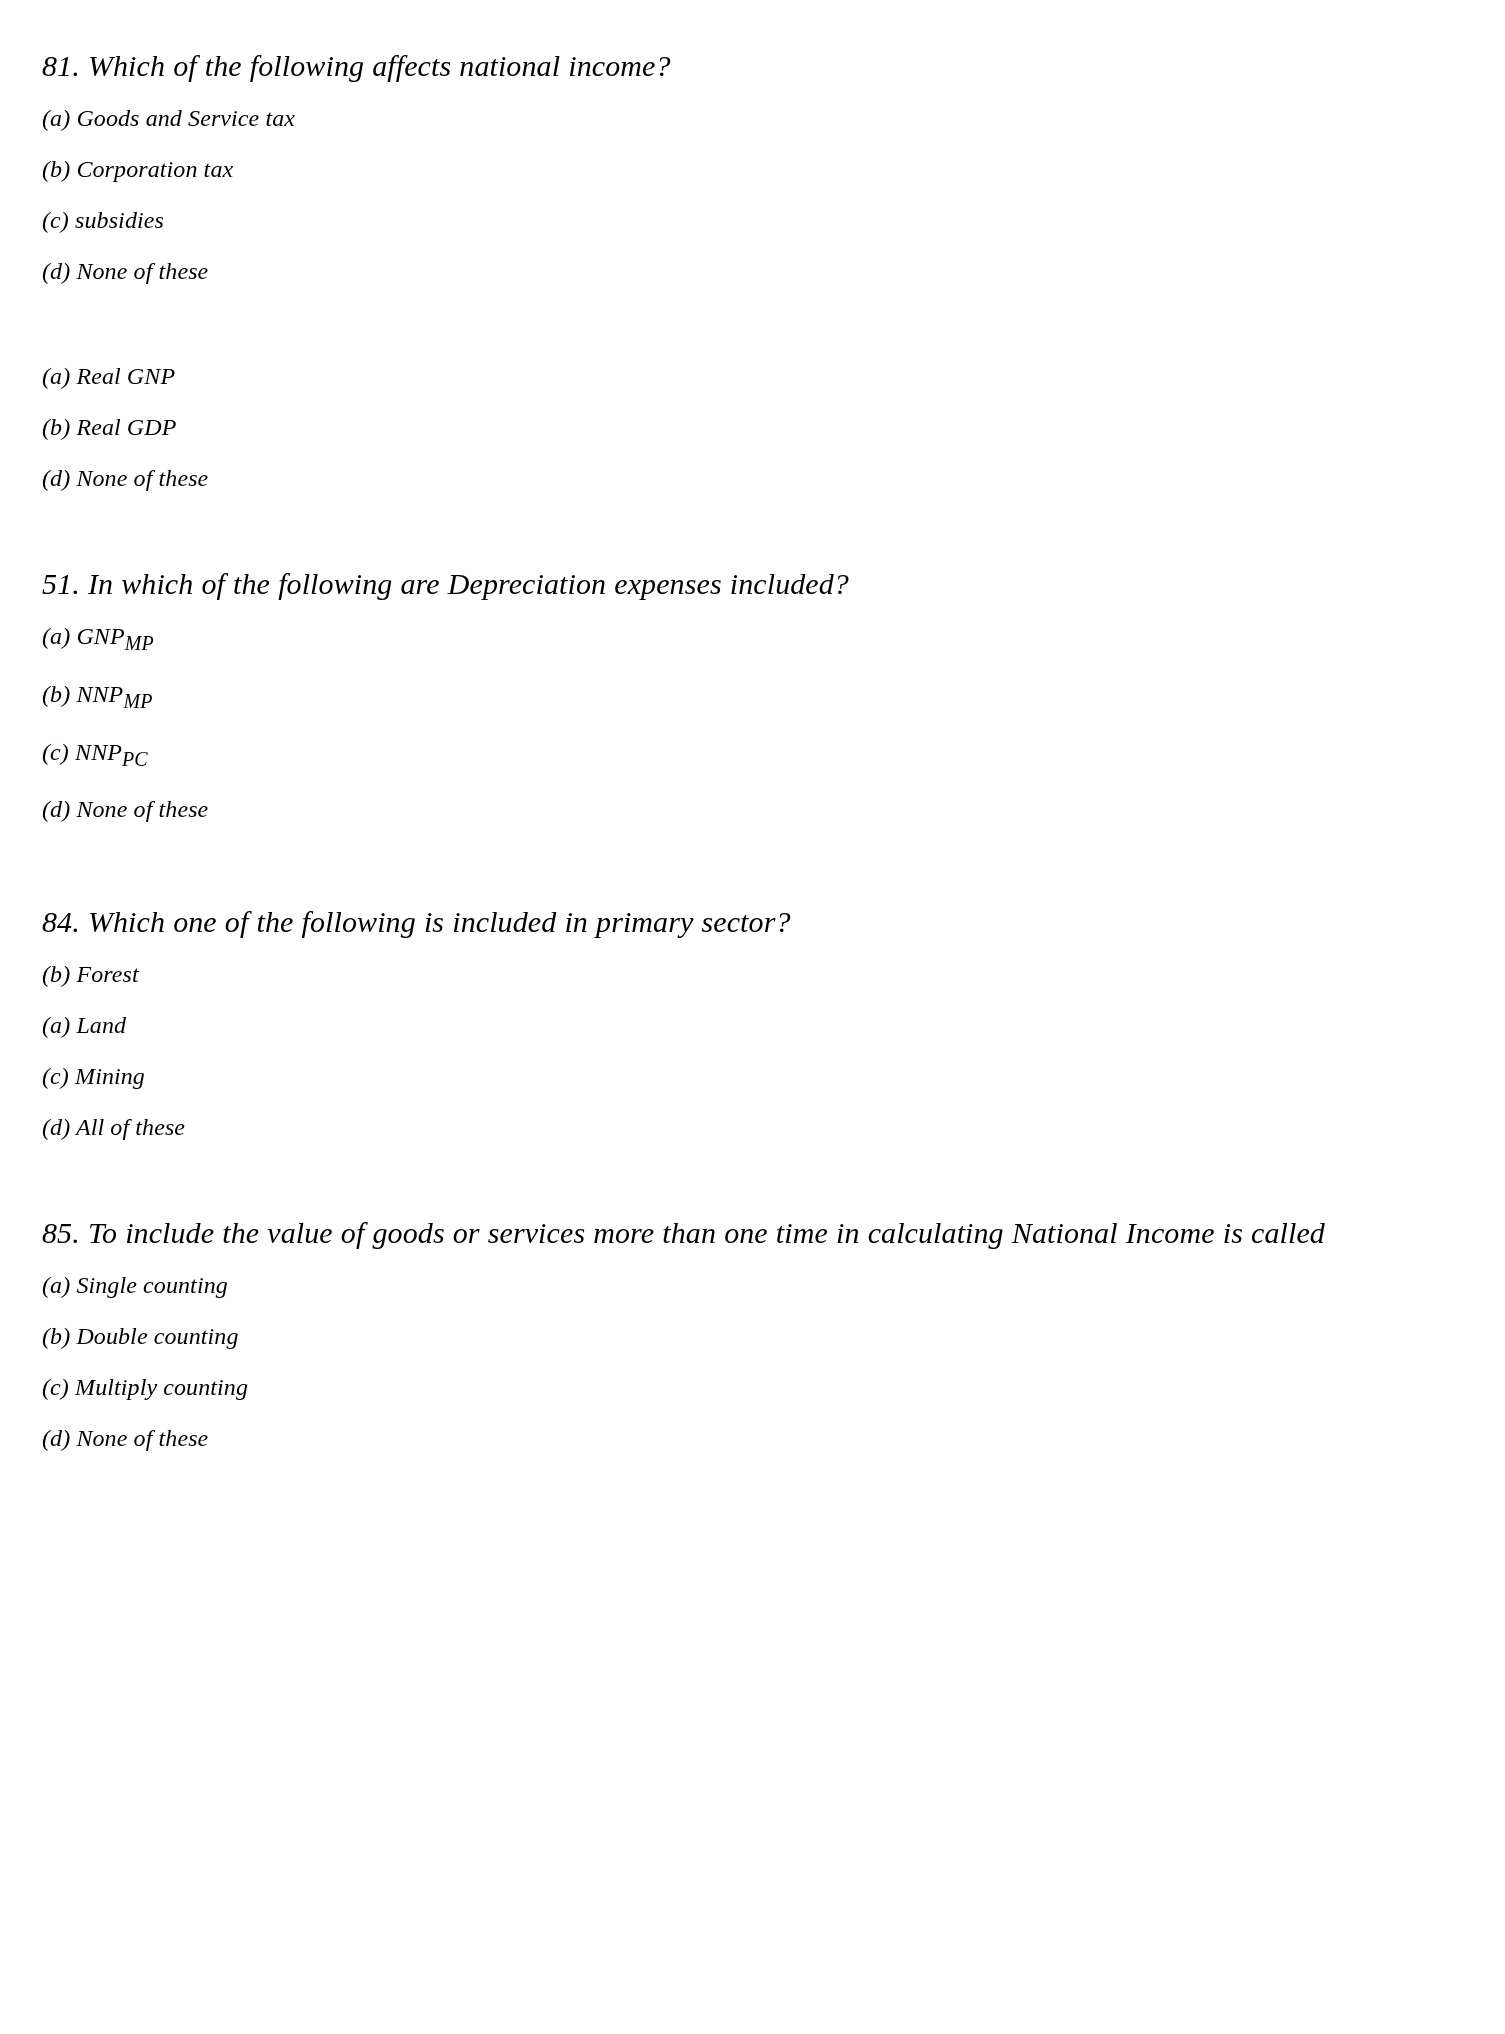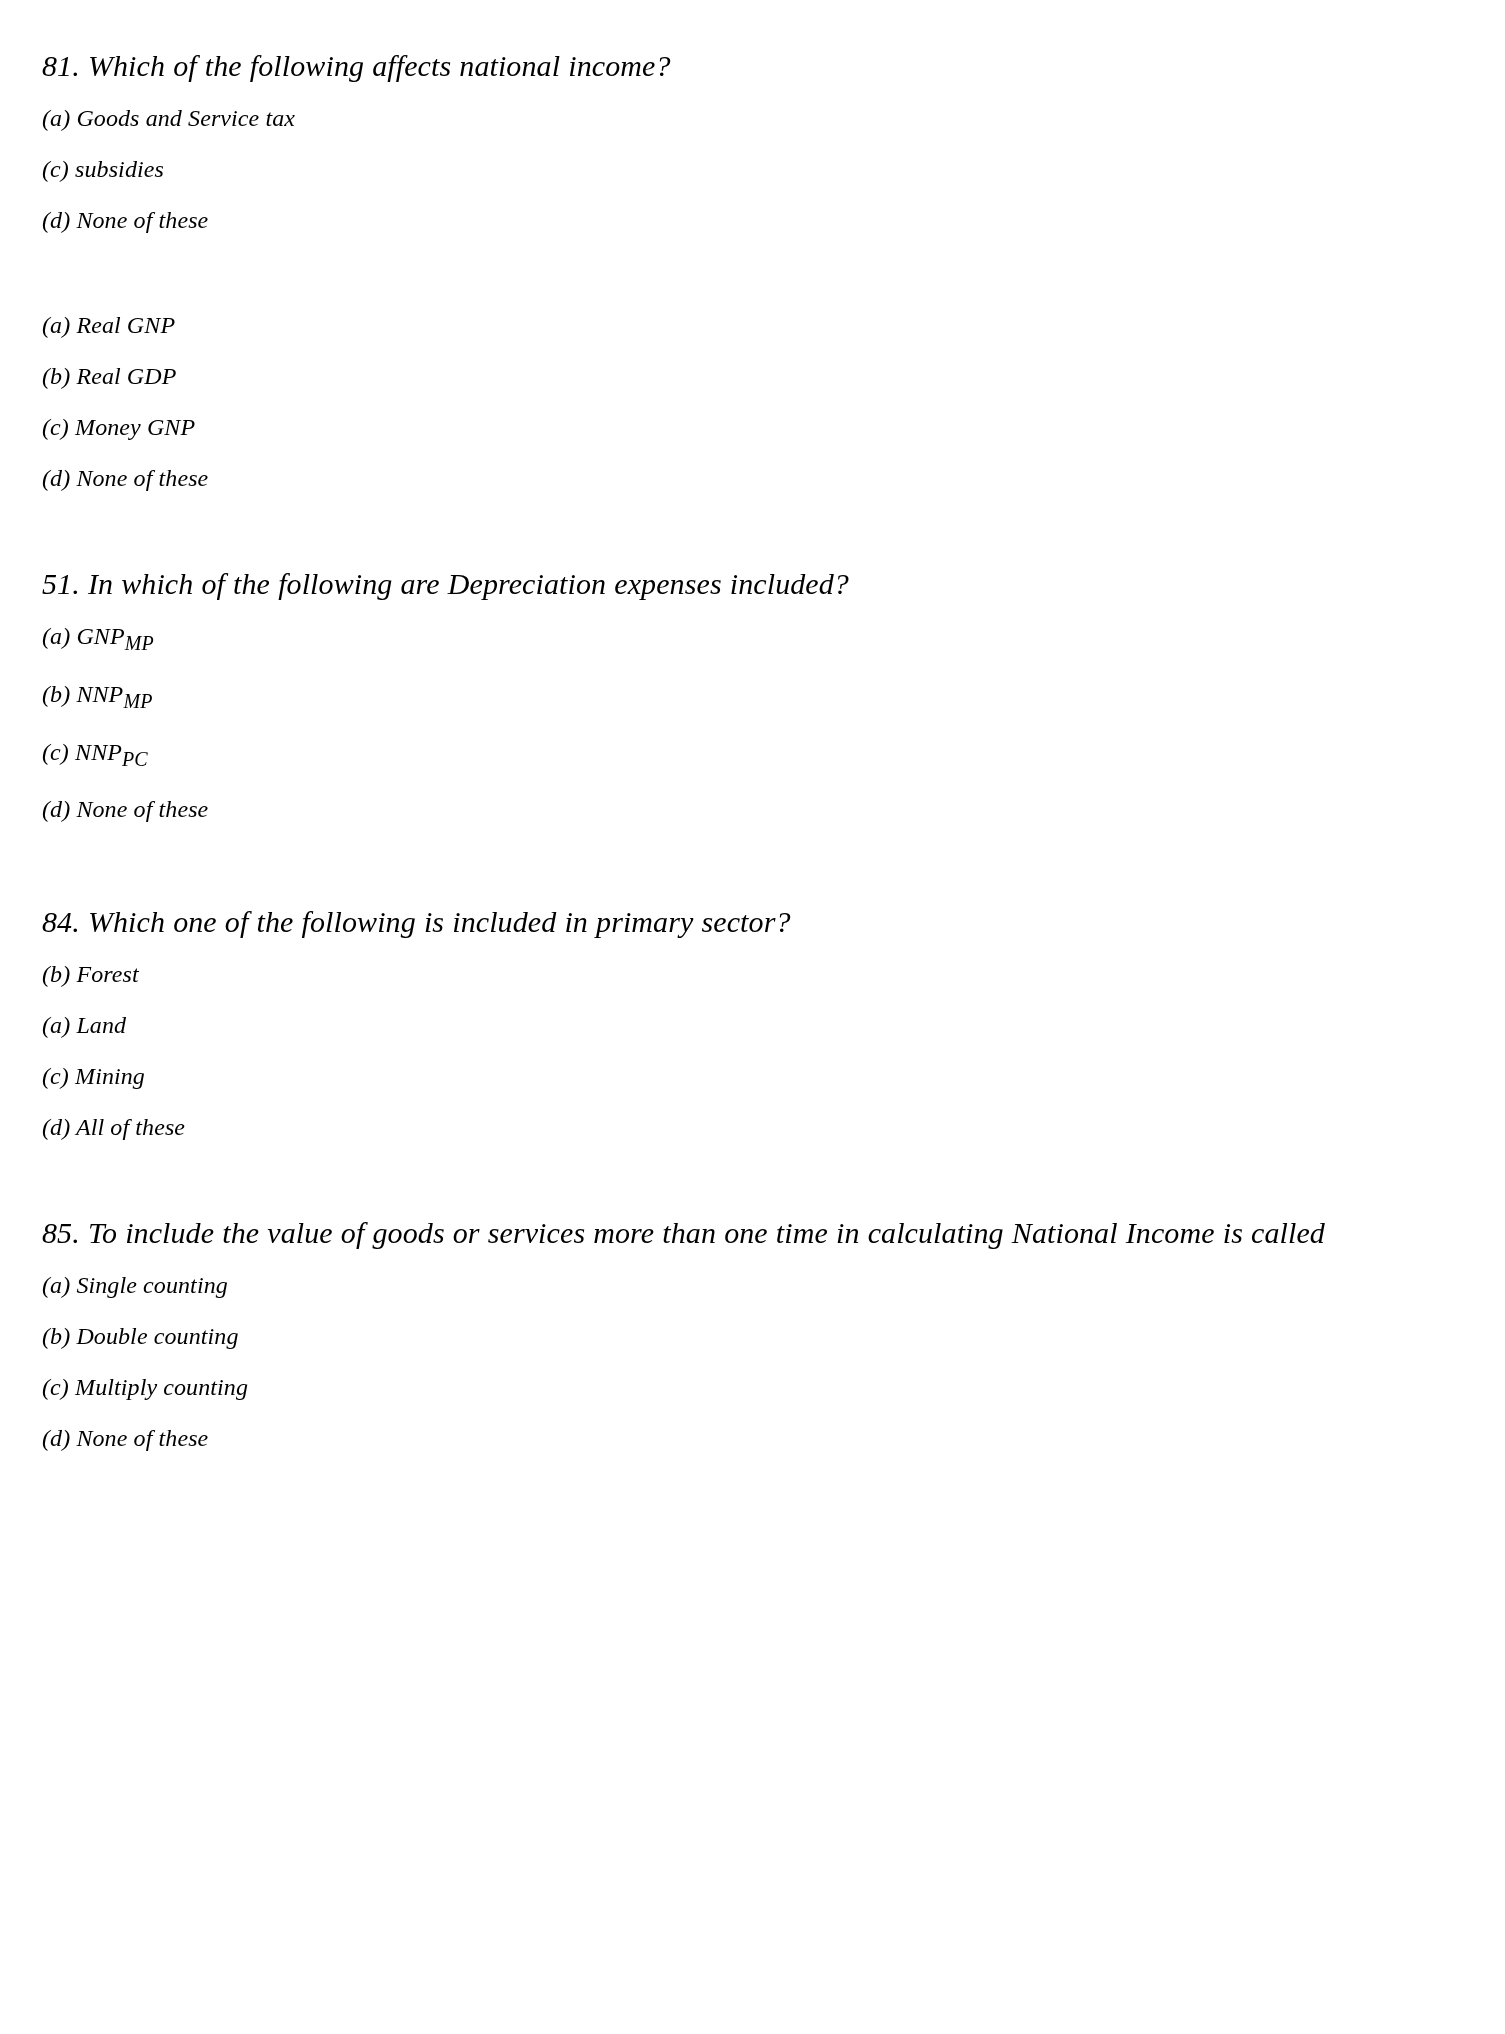--- a/index.html
+++ b/index.html
@@ -62,30 +62,30 @@
 </style>
 </head>
 <body>
 
 <div class="page">
 
   <div class="question-block">
     <p class="q-text">81. Which of the following affects national income?</p>
     <ul class="opt-list">
       <li class="opt-item">(a) Goods and Service tax</li>
+      <li class="opt-item">(b) Corporation tax</li>
       <li class="opt-item">(c) subsidies</li>
       <li class="opt-item">(d) None of these</li>
     </ul>
   </div>
 
   <div class="question-block">
     <ul class="opt-list">
       <li class="opt-item">(a) Real GNP</li>
       <li class="opt-item">(b) Real GDP</li>
-      <li class="opt-item">(c) Money GNP</li>
       <li class="opt-item">(d) None of these</li>
     </ul>
   </div>
 
   <div class="question-block">
     <p class="q-text">51. In which of the following are Depreciation expenses included?</p>
     <ul class="opt-list">
       <li class="opt-item"><span class="opt-value">(a) GNP</span><sub>MP</sub></li>
       <li class="opt-item"><span class="opt-value">(b) NNP</span><sub>MP</sub></li>
       <li class="opt-item"><span class="opt-value">(c) NNP</span><sub>PC</sub></li>

